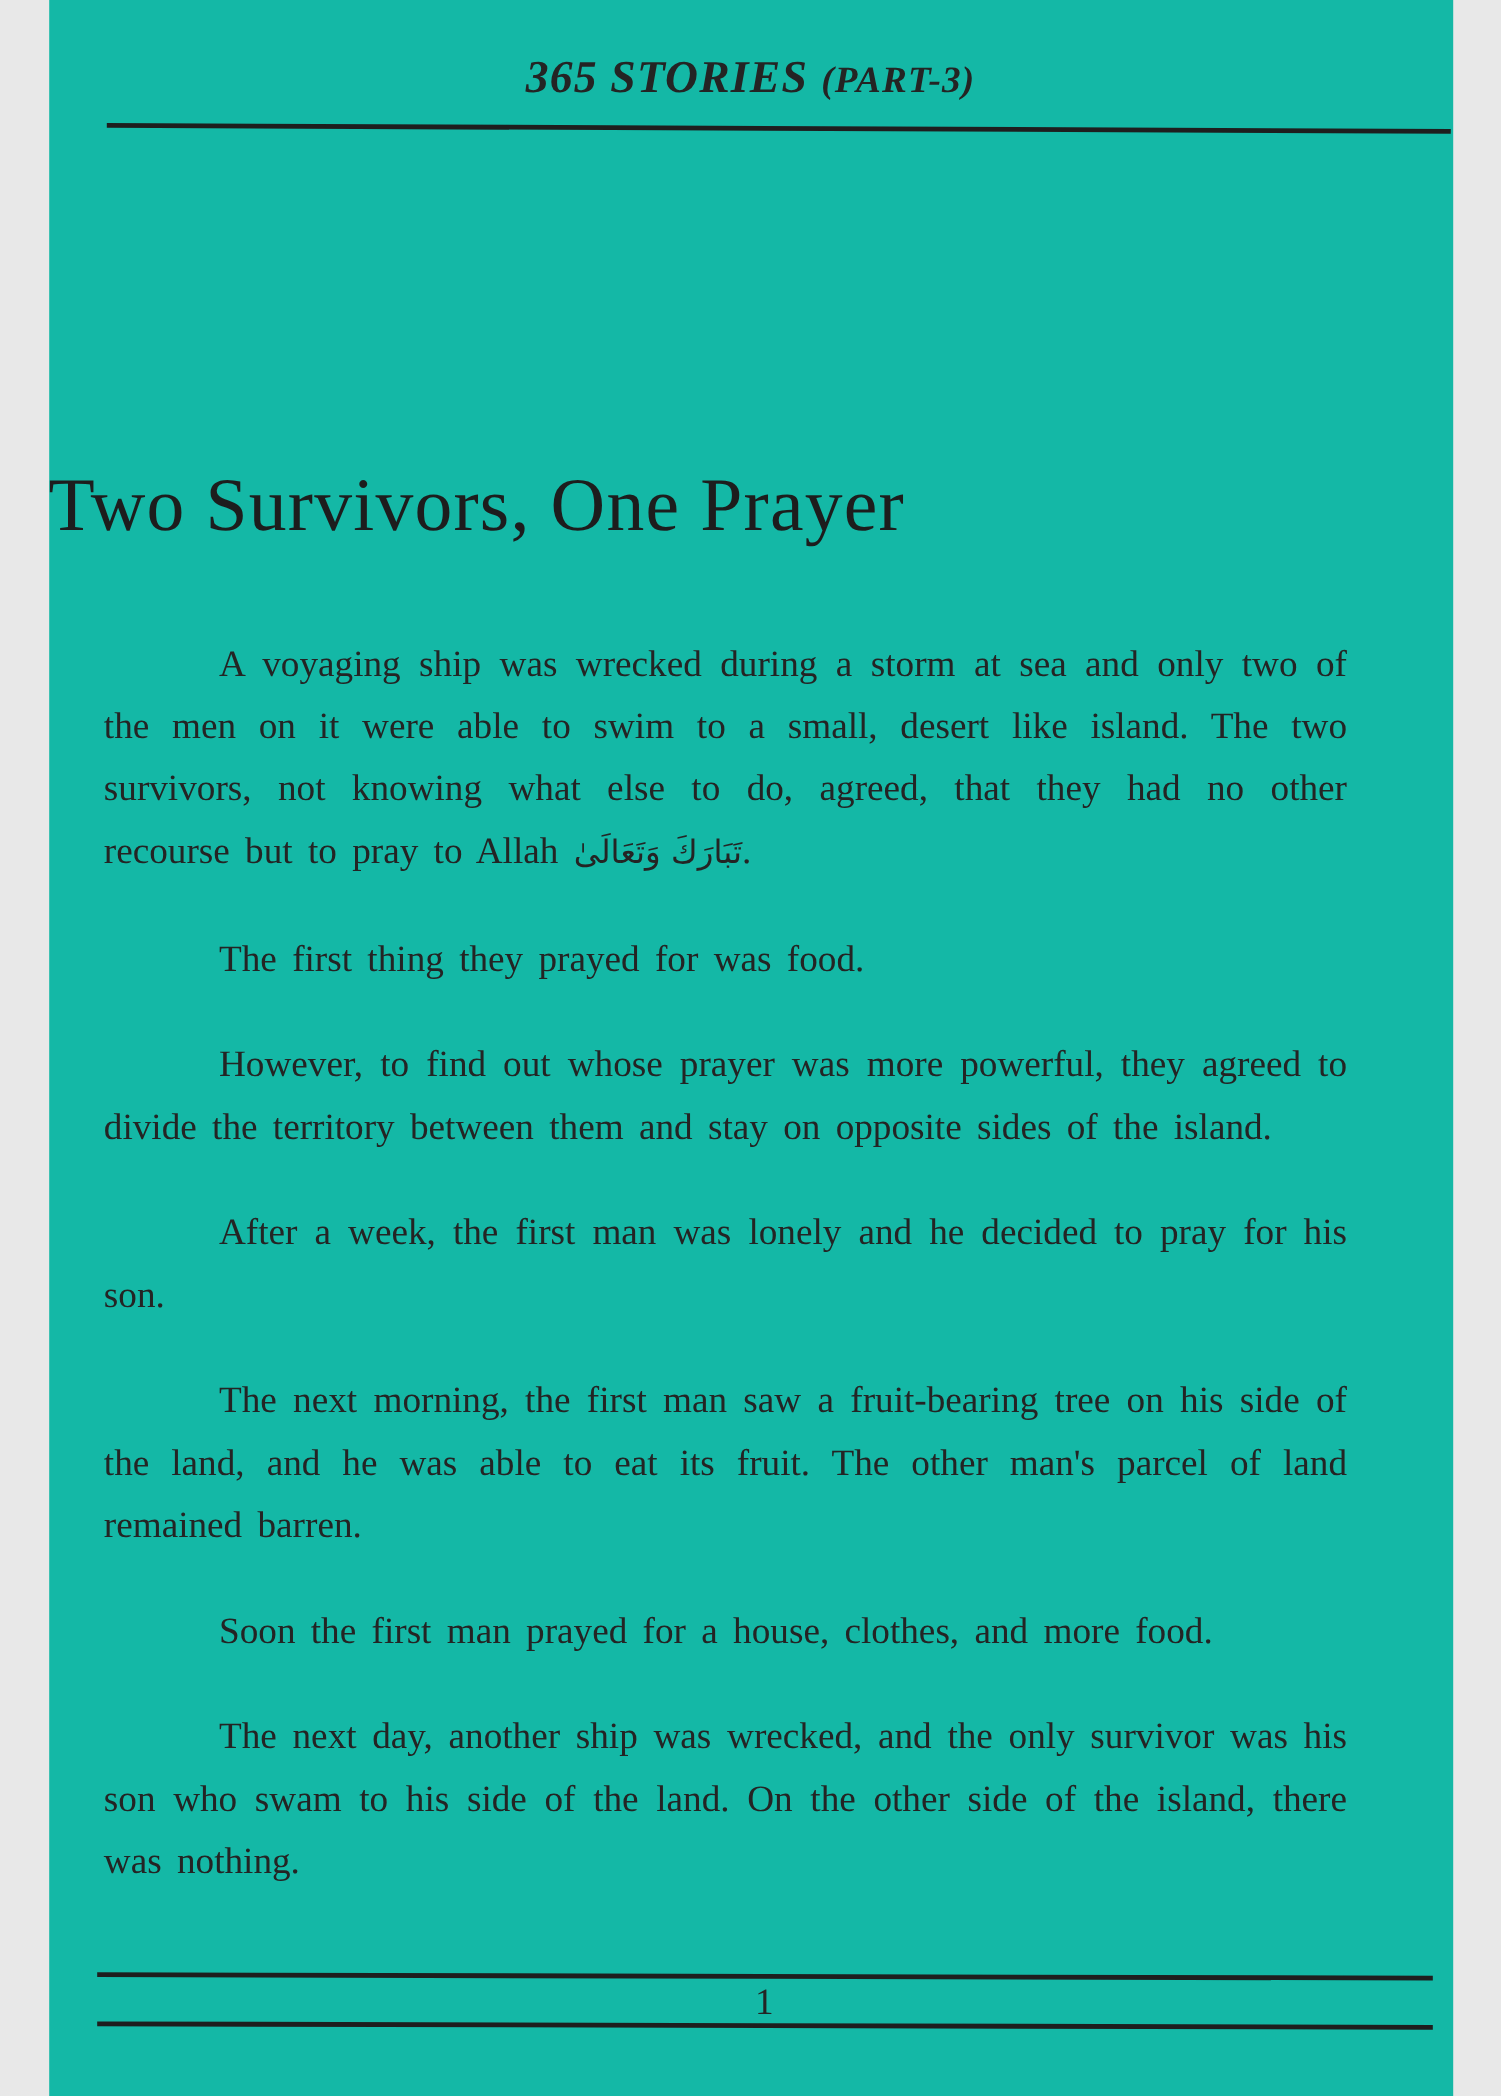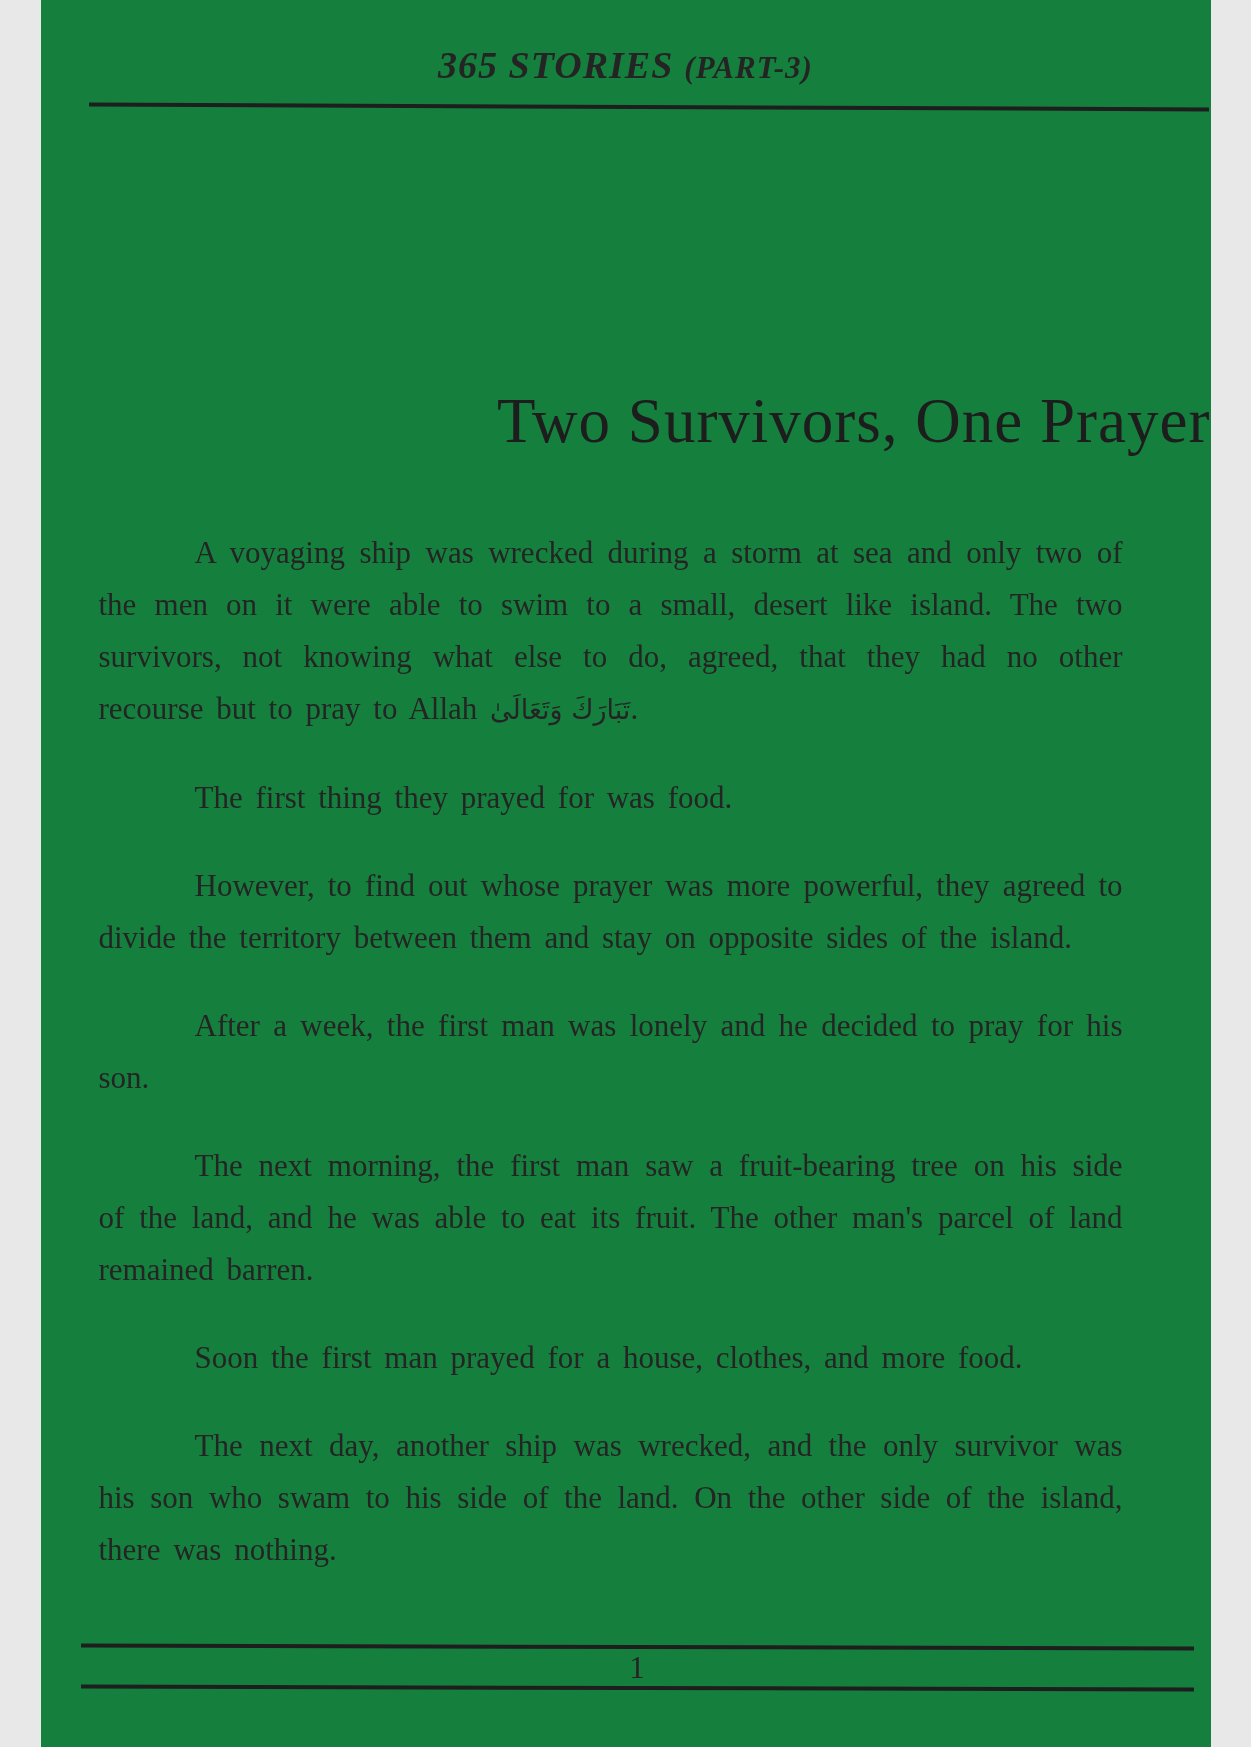--- a/index.html
+++ b/index.html
@@ -5,21 +5,21 @@
   html, body {
     margin: 0;
     padding: 0;
     background: #e8e8e8;
   }
   .page {
     position: relative;
     width: 1170px;
     height: 1747px;
     margin: 0 auto;
-    background: #15803d;
+    background: #14b8a6;
     overflow: hidden;
     font-family: "Liberation Serif", serif;
     color: #242424;
   }
   
   .running-head {
     padding-top: 42px;
     text-align: center;
     font-style: italic;
     font-weight: bold;
@@ -35,38 +35,38 @@
   }
   .header-rule {
     width: 1120px;
     height: 4px;
     margin: 9px auto 0 48px;
     transform: rotate(0.25deg);
   }
   
   .story-title {
     margin: 278px 0 0 0;
-    text-align: right;
+    text-align: left;
     font-size: 63px;
     font-weight: normal;
     letter-spacing: 1px;
     line-height: 68px;
     color: #1d1d1d;
   }
   
   .content {
     margin: 72px 88px 0 46px; 
   }
   .para {
     font-size: 31px;
     line-height: 52px;
     text-align: justify;
     text-indent: 96px;
     word-spacing: 5px;
-    margin: 0 0 36px 12px;
+    margin: 0 0 36px 0;
   }
   .arabic {
     font-family: "DejaVu Sans", sans-serif;
     font-size: 27px;
     letter-spacing: 0;
     word-spacing: 0;
   }
   
   .page-footer {
     position: absolute;

